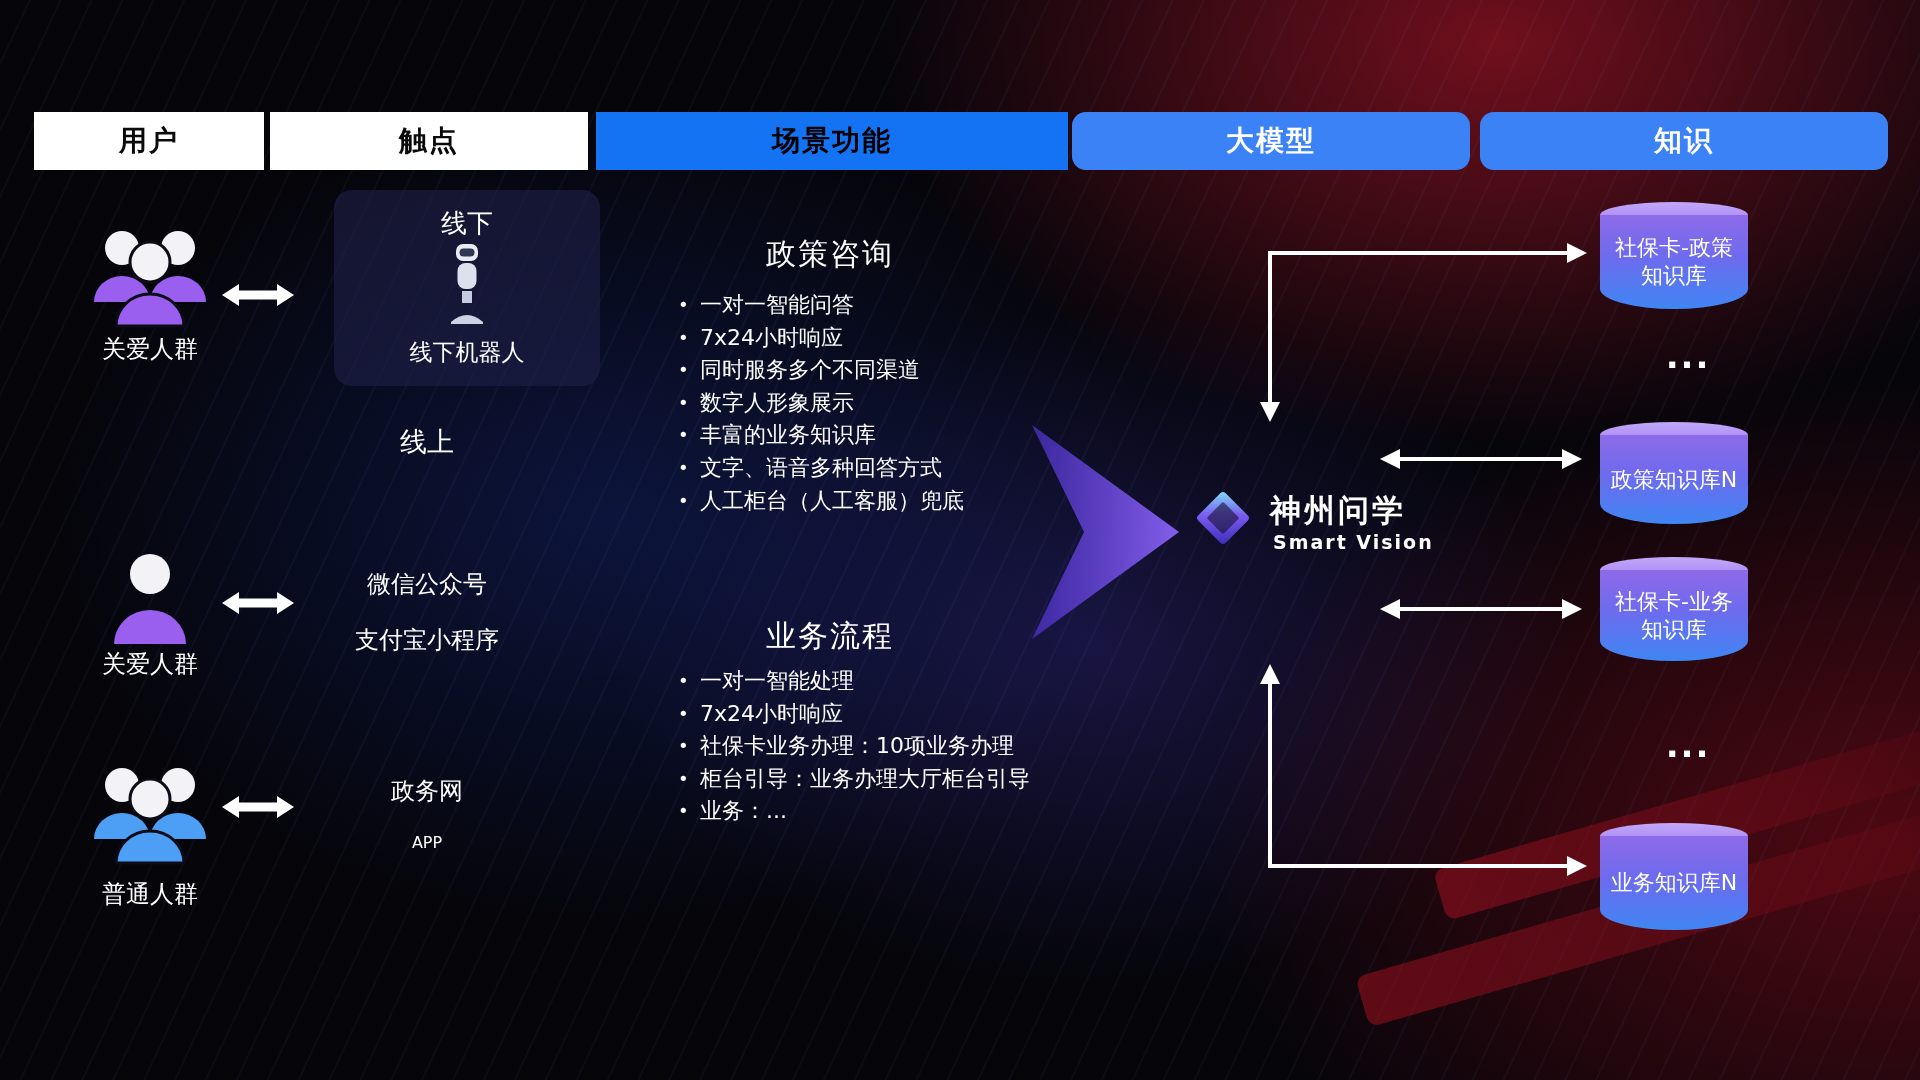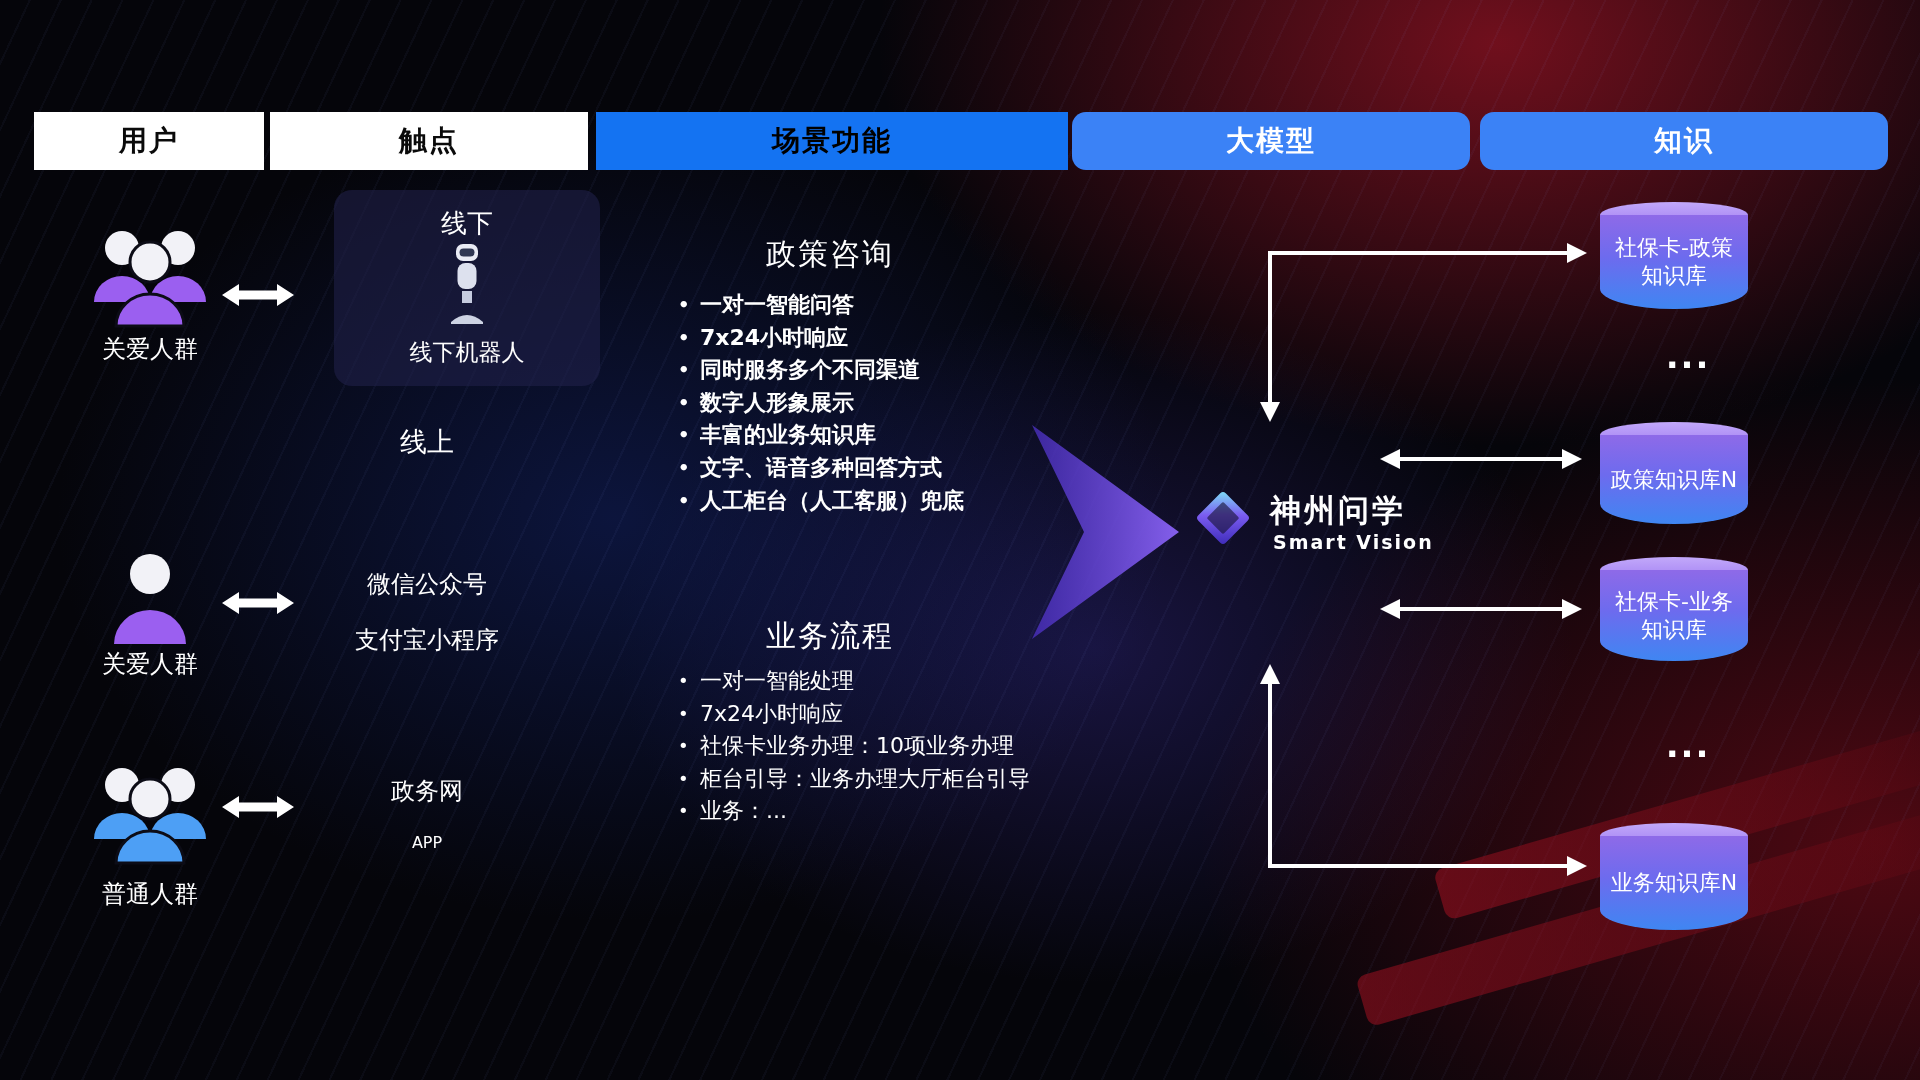--- a/index.html
+++ b/index.html
@@ -165,21 +165,21 @@
     <div class="robot-label">线下机器人</div>
   </div>
 
   <div class="lbl" style="left:296px; top:424px; width:262px; font-size:27px;">线上</div>
   <div class="lbl" style="left:296px; top:568px; width:262px; font-size:24px;">微信公众号</div>
   <div class="lbl" style="left:296px; top:624px; width:262px; font-size:24px;">支付宝小程序</div>
   <div class="lbl" style="left:296px; top:775px; width:262px; font-size:24px;">政务网</div>
   <div class="lbl" style="left:296px; top:833px; width:262px; font-size:16px;">APP</div>
 
   <div class="scene-title" style="top:206px;">政策咨询</div>
-  <ul class="bullets" style="top:289px;font-weight:bold;">
+  <ul class="bullets" style="top:289px;">
     <li>一对一智能问答</li>
     <li>7x24小时响应</li>
     <li>同时服务多个不同渠道</li>
     <li>数字人形象展示</li>
     <li>丰富的业务知识库</li>
     <li>文字、语音多种回答方式</li>
     <li>人工柜台（人工客服）兜底</li>
   </ul>
 
   <div class="scene-title" style="top:588px;">业务流程</div>

